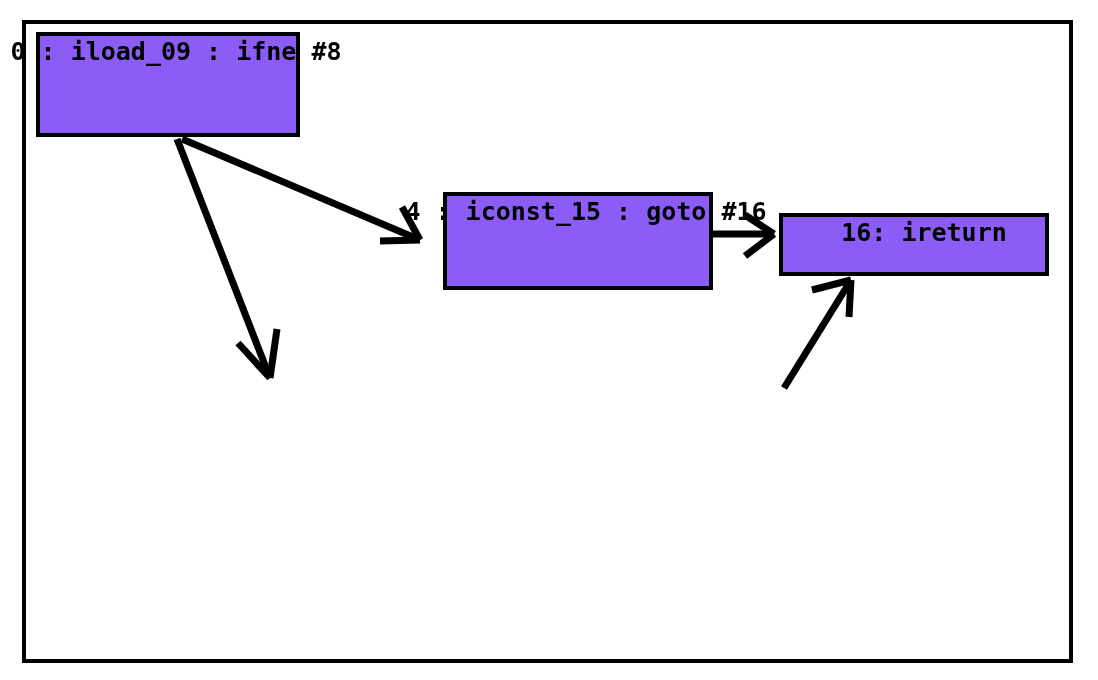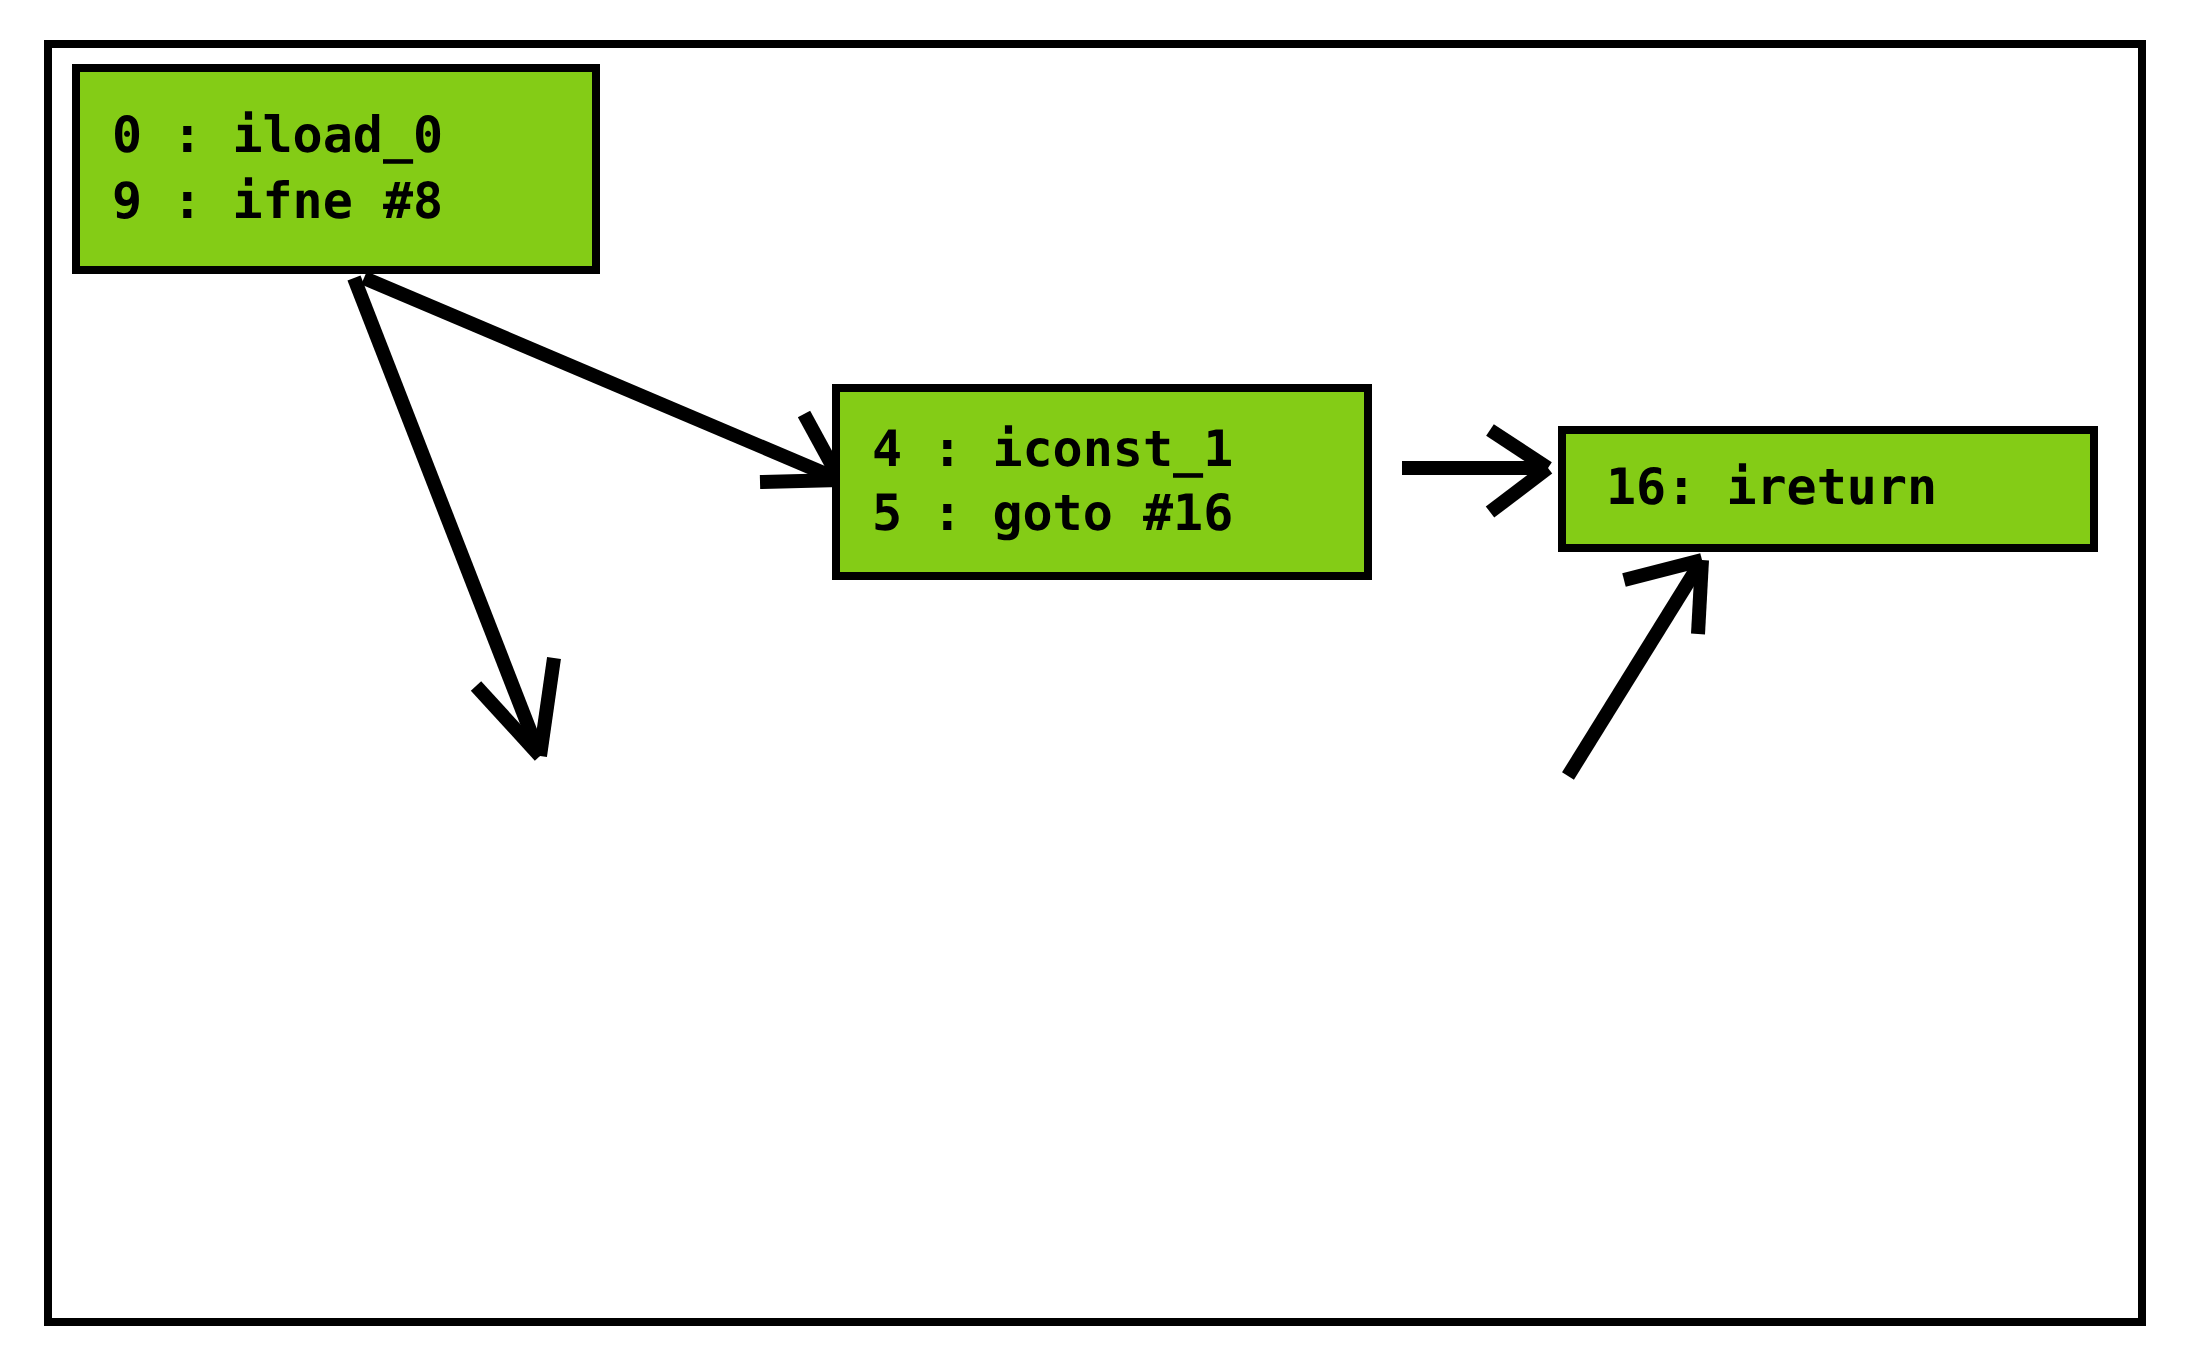--- a/index.html
+++ b/index.html
@@ -22,23 +22,23 @@
     top: 20px;
     width: 1051px;
     height: 643px;
     border: 4px solid #000000;
     box-sizing: border-box;
   }
   .block {
     position: absolute;
     border: 4px solid #000000;
     box-sizing: border-box;
-    background: #84cc16;
+    background: #8b5cf6;
     display: flex;
-    flex-direction: column;
+    flex-direction: row;
     justify-content: center;
   }
   .block .code-line {
     font-family: "DejaVu Sans Mono", "Liberation Mono", monospace;
     font-weight: bold;
     color: #000000;
     white-space: pre;
     line-height: 1.30;
   }
   
@@ -46,21 +46,21 @@
     left: 36px;
     top: 32px;
     width: 264px;
     height: 105px;
     padding-left: 16px;
   }
   #block-entry .code-line { font-size: 25px; }
 
   
   #block-then {
-    left: 416px;
+    left: 443px;
     top: 192px;
     width: 270px;
     height: 98px;
     padding-left: 16px;
   }
   #block-then .code-line { font-size: 25px; }
 
   
   #block-return {
     left: 779px;

